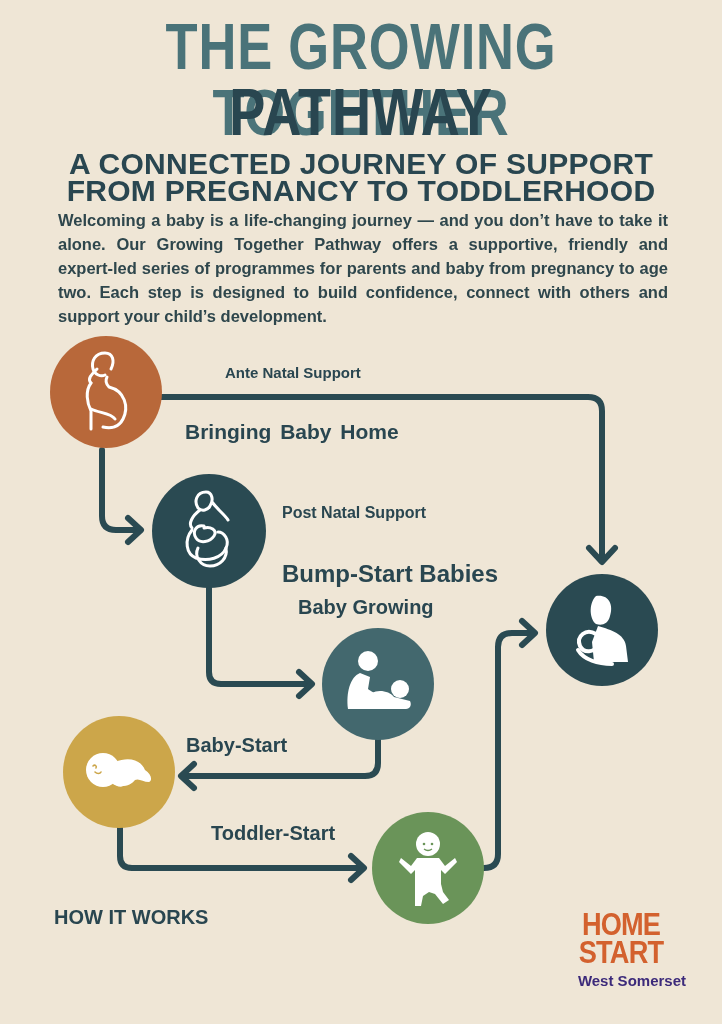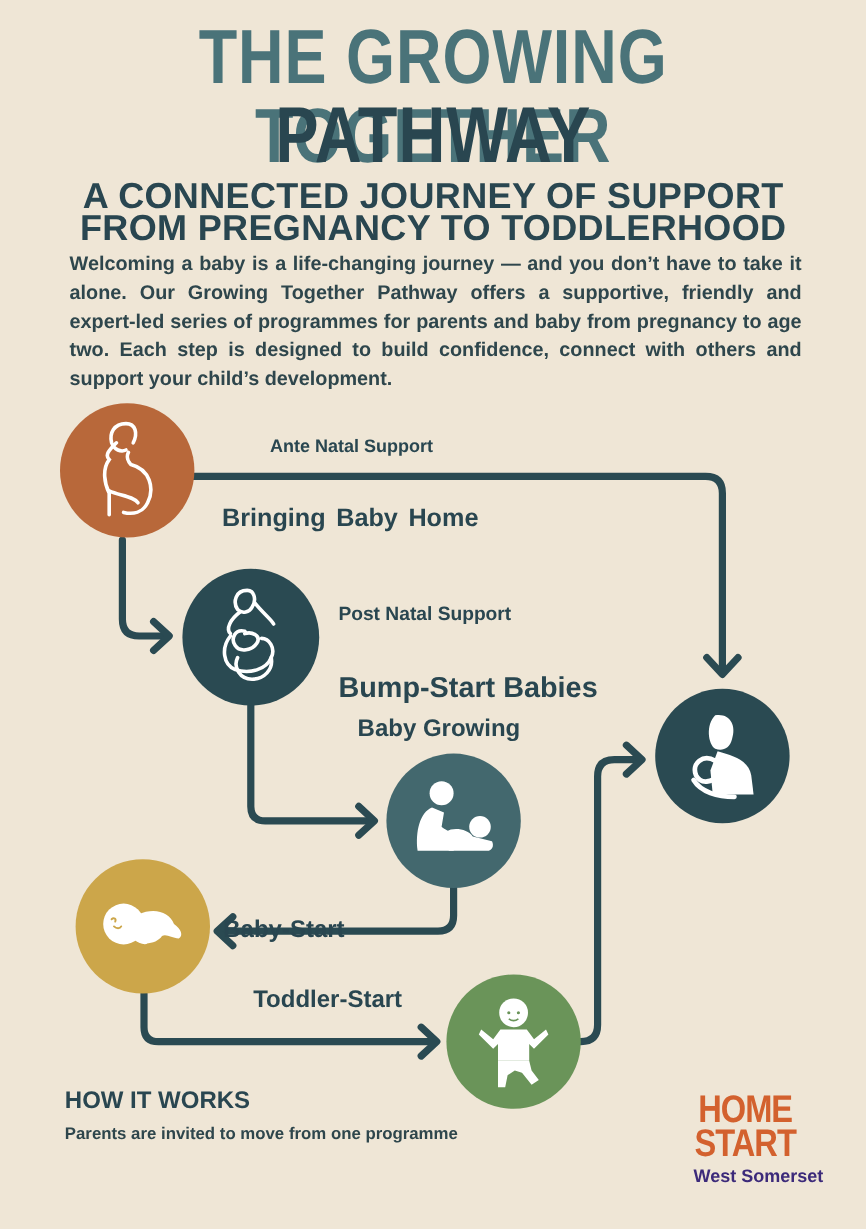--- a/index.html
+++ b/index.html
@@ -133,21 +133,21 @@
       <circle cx="24" cy="28" r="17"></circle>
       <path d="M36 20 C50 14 62 18 66 28 C72 32 74 38 70 40 C64 40 60 36 56 38 C52 44 42 46 34 42 Z"></path>
       <path d="M32 40 C36 44 42 46 44 44 L40 38 Z"></path>
     </g>
     <g fill="none" stroke="#cca64a" stroke-width="1.6" stroke-linecap="round">
       <path d="M16 30 C18 32 21 32 22 30"></path>
       <path d="M14 24 C16 22 18 24 17 26"></path>
     </g>
   </svg>
 </div>
-<div class="label" style="left:186px;top:764px;font-size:20px;">Baby-Start</div>
+<div class="label" style="left:186px;top:734px;font-size:20px;">Baby-Start</div>
 
 <div class="circle" style="left:372px;top:812px;width:112px;height:112px;background:#6a9459;">
   <svg width="70" height="84" viewBox="0 0 70 84">
     <g fill="#fff">
       <circle cx="35" cy="18" r="12"></circle>
       <path d="M24 32 H46 L52 40 L62 32 L64 36 L52 48 L48 44 V58 H22 V44 L18 48 L6 36 L8 32 L18 40 Z"></path>
       <path d="M22 58 H48 L50 66 L56 74 L50 78 L42 68 L36 66 L30 70 L28 80 L22 80 L22 66 Z"></path>
     </g>
     <circle cx="31" cy="18" r="1.3" fill="#6a9459"></circle>
     <circle cx="39" cy="18" r="1.3" fill="#6a9459"></circle>
@@ -166,20 +166,19 @@
       <path d="M34 44 C24 38 14 46 18 56 C22 64 32 62 36 56"></path>
       <path d="M16 60 C22 70 36 74 50 74"></path>
     </g>
   </svg>
 </div>
 <div class="label" style="left:520px;top:694px;width:160px;text-align:center;font-size:20px;line-height:26px;">
 </div>
 
 <div class="how-title">HOW IT WORKS</div>
 <div class="how-text">
-  <div>Parents are invited to move from one programme</div>
 </div>
 
 <div class="logo">
   <div class="logo-line">HOME</div>
   <div class="logo-line">START</div>
   <div class="logo-sub">West Somerset</div>
 </div>
 
 </body></html>

